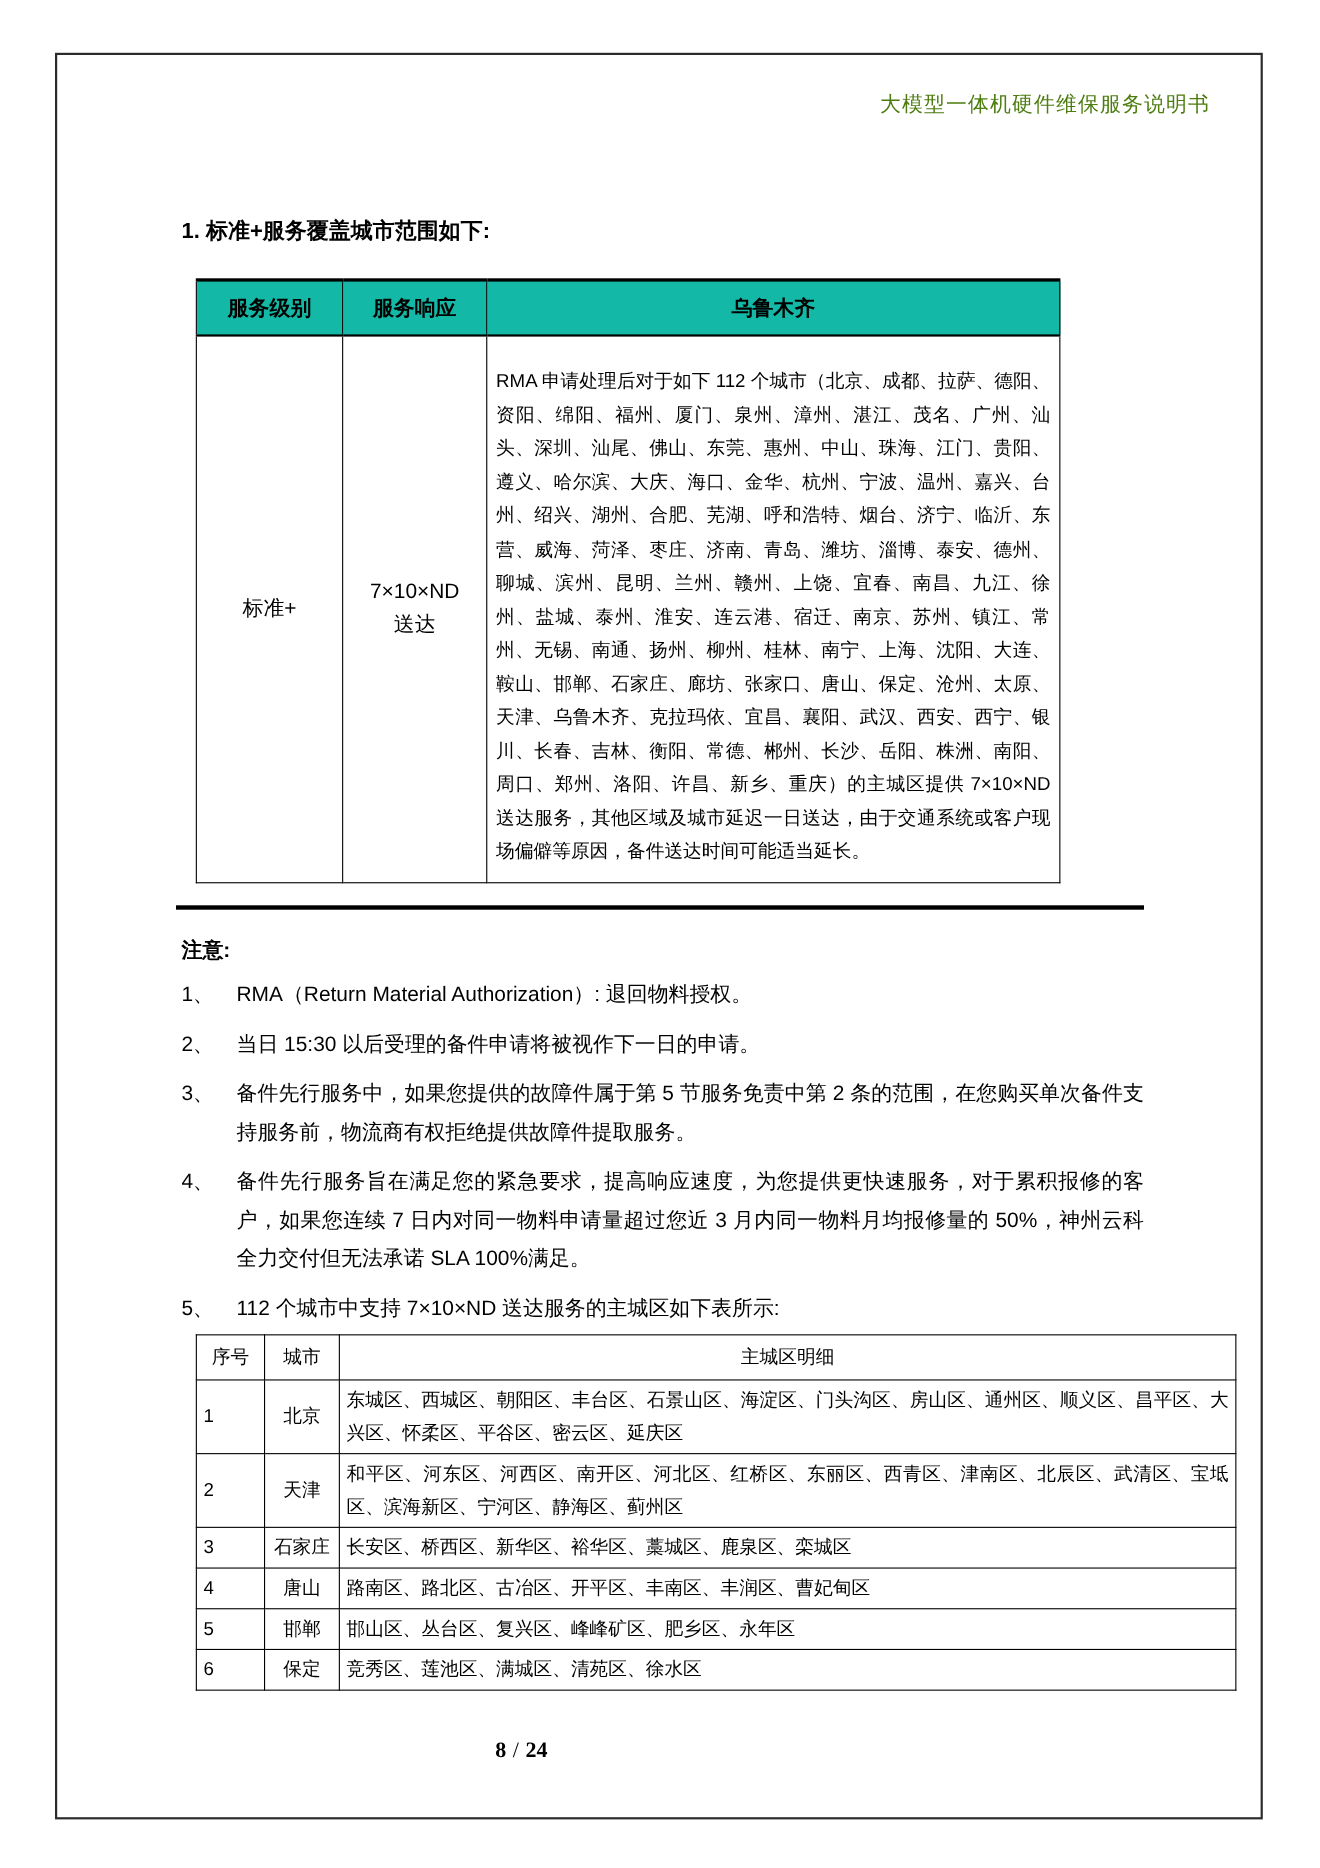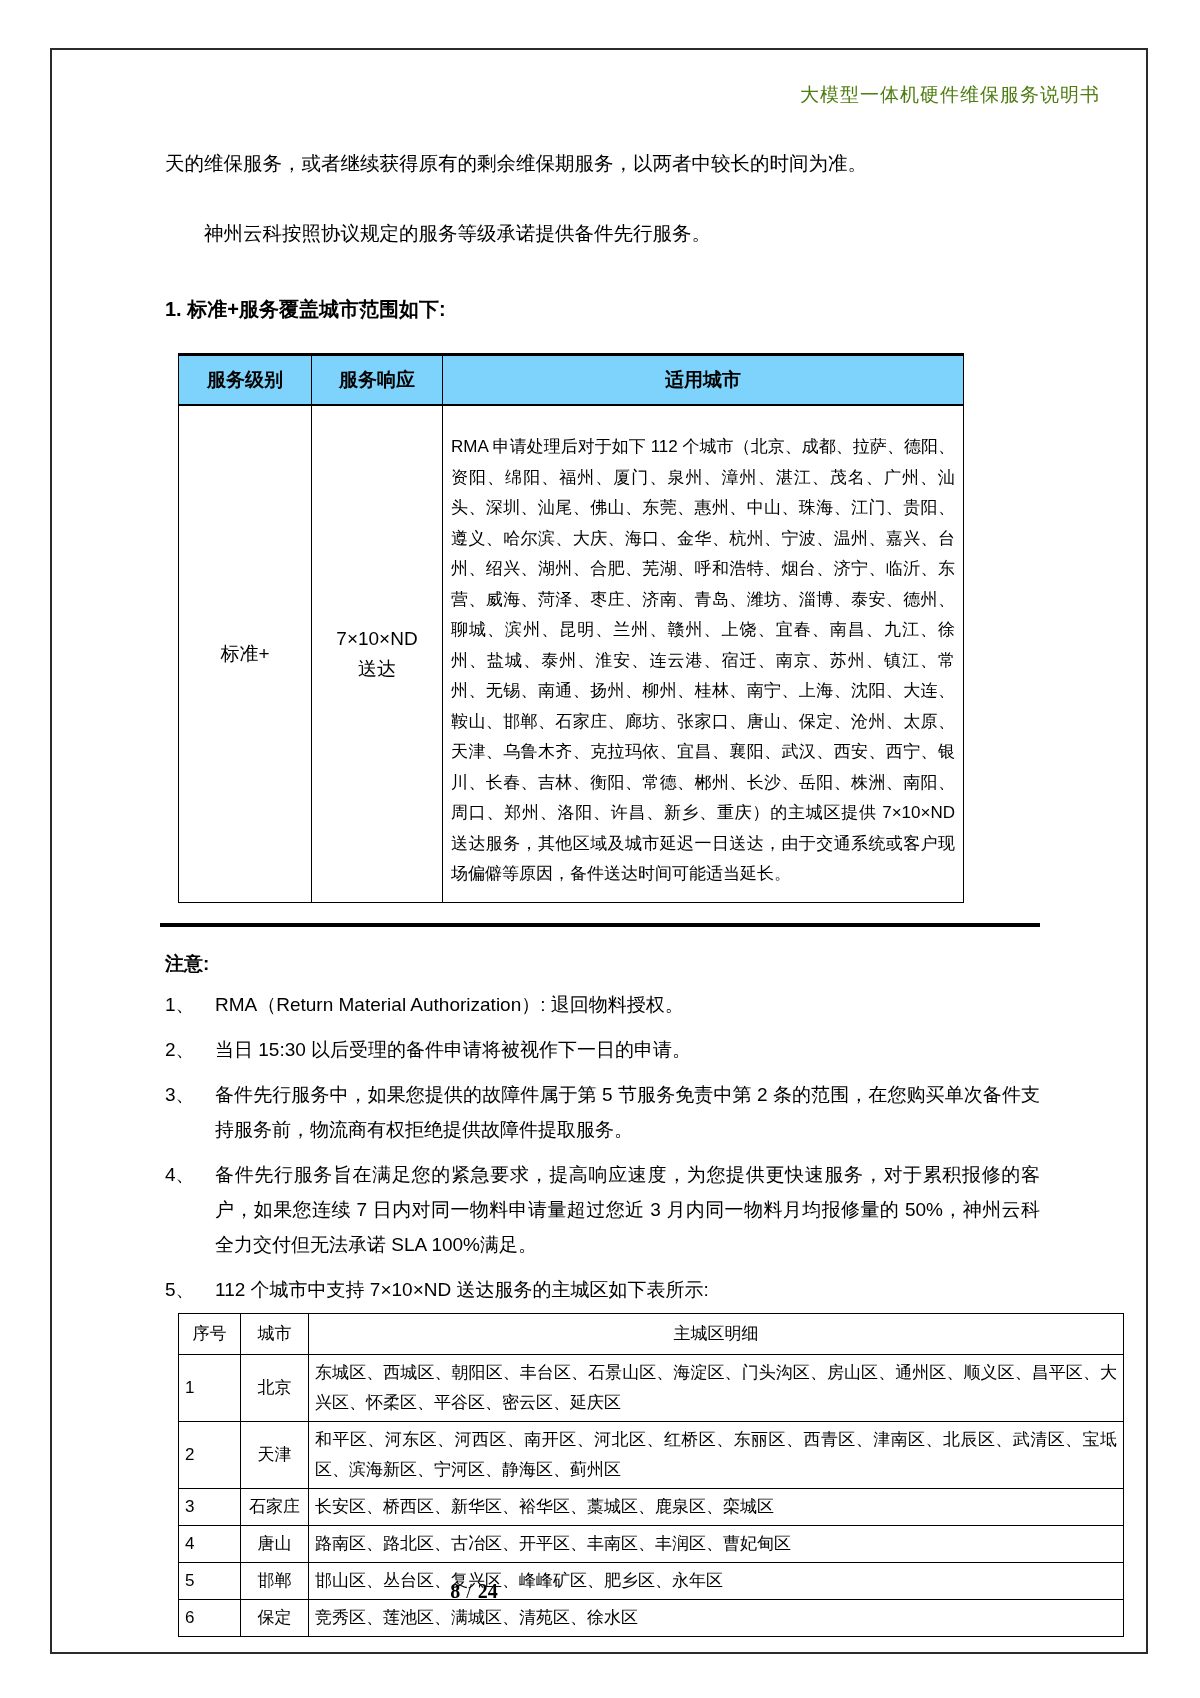--- a/index.html
+++ b/index.html
@@ -58,21 +58,21 @@
     border-collapse: collapse;
     margin-top: 30px;
     margin-left: 13px;
     width: 785px;
     table-layout: fixed;
   }
   table.service-table th {
     border: 1.5px solid #000;
     border-top: 3px solid #000;
     border-bottom: 2px solid #000;
-    background: #7dd3fc;
+    background: #14b8a6;
     font-size: 19px;
     font-weight: 700;
     padding: 11px 4px;
   }
   table.service-table td {
     border: 1.5px solid #000;
     vertical-align: middle;
   }
   .col-level { width: 133px; }
   .col-response { width: 131px; }
@@ -169,37 +169,35 @@
 </style>
 </head>
 <body>
 
 <div class="page-border"></div>
 
 <div class="doc-header">大模型一体机硬件维保服务说明书</div>
 
 <div class="content">
 
-  <p class="para">天的维保服务，或者继续获得原有的剩余维保期服务，以两者中较长的时间为准。</p>
-
-  <p class="para para-2">神州云科按照协议规定的服务等级承诺提供备件先行服务。</p>
+
 
   <div class="section-heading">1. 标准+服务覆盖城市范围如下:</div>
 
   <table class="service-table">
     <colgroup>
       <col class="col-level">
         <col class="col-response">
         <col class="col-cities">
     </colgroup>
     <thead>
       <tr>
         <th>服务级别</th>
         <th>服务响应</th>
-        <th>适用城市</th>
+        <th>乌鲁木齐</th>
       </tr>
     </thead>
     <tbody>
       <tr>
         <td class="center-cell">标准+</td>
         <td class="center-cell">
           <div>7×10×ND</div>
           <div>送达</div>
         </td>
         <td class="cities-cell">RMA 申请处理后对于如下 112 个城市（北京、成都、拉萨、德阳、资阳、绵阳、福州、厦门、泉州、漳州、湛江、茂名、广州、汕头、深圳、汕尾、佛山、东莞、惠州、中山、珠海、江门、贵阳、遵义、哈尔滨、大庆、海口、金华、杭州、宁波、温州、嘉兴、台州、绍兴、湖州、合肥、芜湖、呼和浩特、烟台、济宁、临沂、东营、威海、菏泽、枣庄、济南、青岛、潍坊、淄博、泰安、德州、聊城、滨州、昆明、兰州、赣州、上饶、宜春、南昌、九江、徐州、盐城、泰州、淮安、连云港、宿迁、南京、苏州、镇江、常州、无锡、南通、扬州、柳州、桂林、南宁、上海、沈阳、大连、鞍山、邯郸、石家庄、廊坊、张家口、唐山、保定、沧州、太原、天津、乌鲁木齐、克拉玛依、宜昌、襄阳、武汉、西安、西宁、银川、长春、吉林、衡阳、常德、郴州、长沙、岳阳、株洲、南阳、周口、郑州、洛阳、许昌、新乡、重庆）的主城区提供 7×10×ND 送达服务，其他区域及城市延迟一日送达，由于交通系统或客户现场偏僻等原因，备件送达时间可能适当延长。</td>

